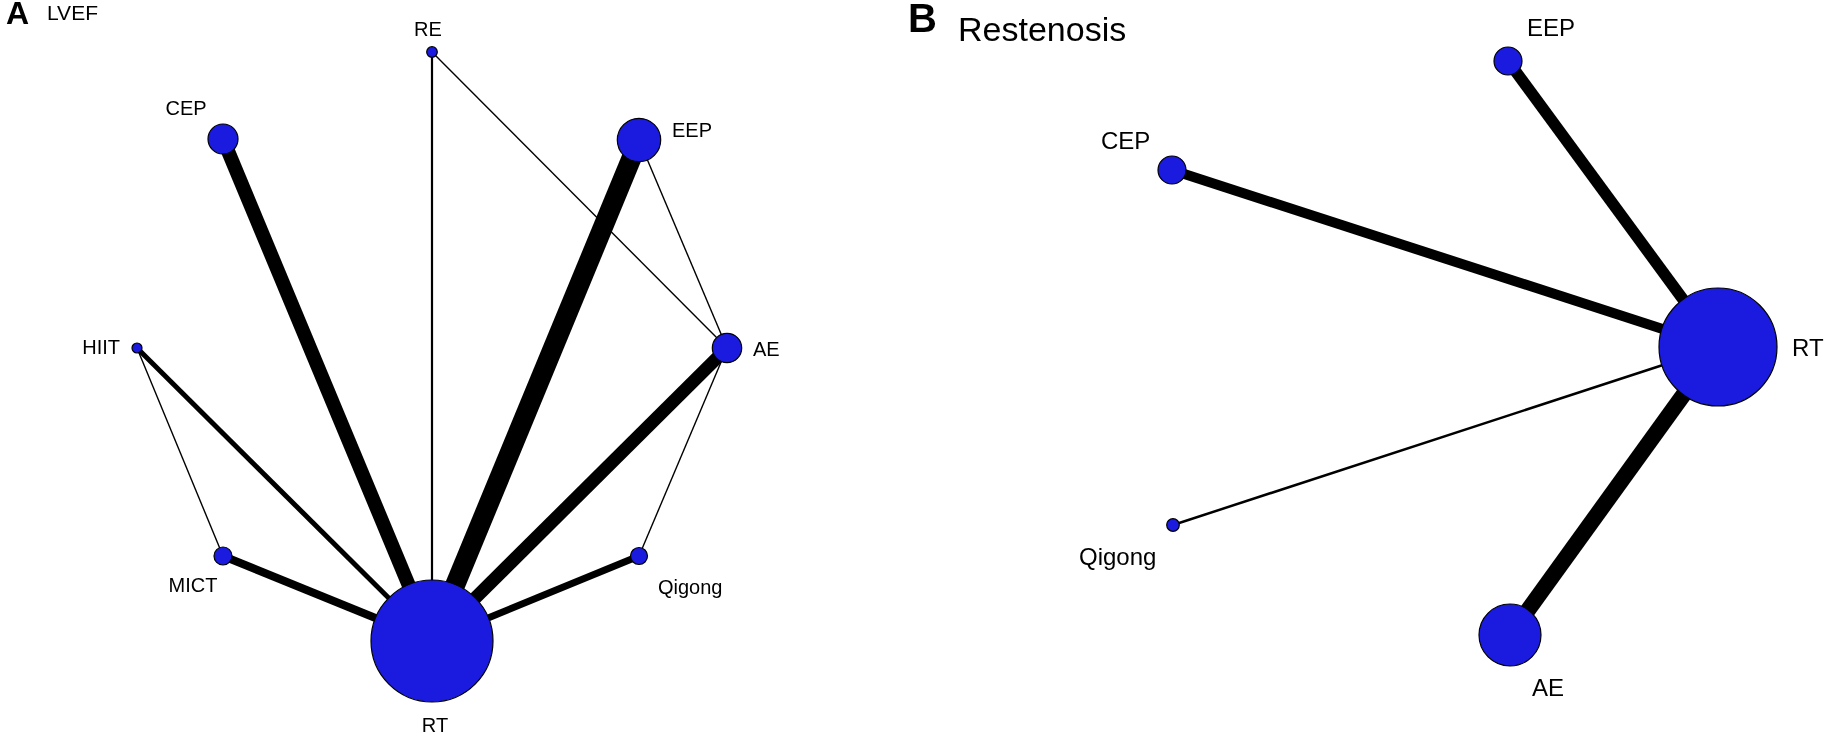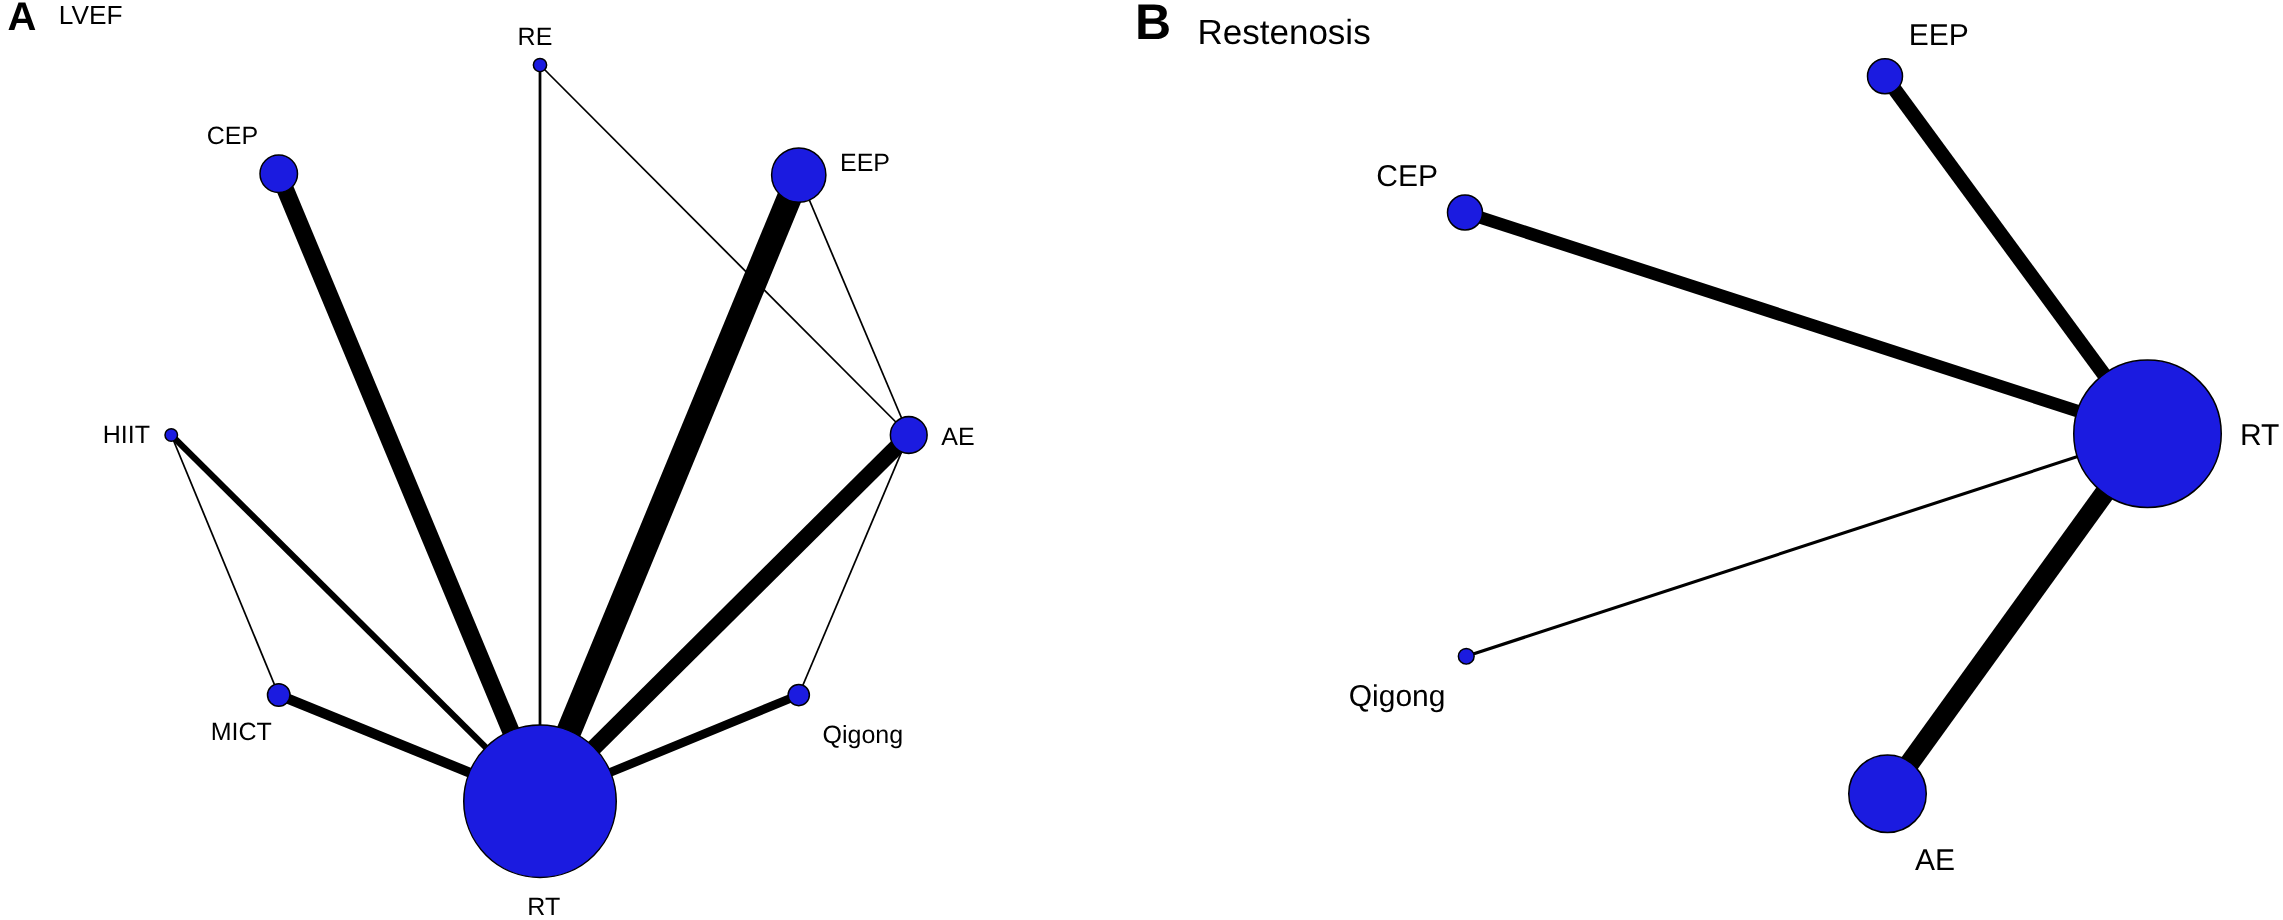--- a/index.html
+++ b/index.html
@@ -30,21 +30,21 @@
   .panel-title {
     position: absolute;
     font-weight: normal;
     color: #000000;
     line-height: 1;
     white-space: nowrap;
   }
   .panel-letter.a { left: 6px;   top: -3px; font-size: 32px; }
   .panel-title.a  { left: 47px;  top: 2px;  font-size: 21px; }
   .panel-letter.b { left: 908px; top: -2px; font-size: 40px; }
-  .panel-title.b  { left: 958px; top: 12px; font-size: 28px; }
+  .panel-title.b  { left: 958px; top: 12px; font-size: 34px; }
 </style>
 </head>
 <body>
 
 <div class="figure">
   <svg id="net-svg" width="1826" height="736" viewBox="0 0 1826 736" xmlns="http://www.w3.org/2000/svg">
       <line x1="432" y1="52" x2="727" y2="348" stroke="#000000" stroke-width="1.4"></line>
       <line x1="639" y1="140" x2="727" y2="348" stroke="#000000" stroke-width="1.4"></line>
       <line x1="137" y1="348" x2="223" y2="556" stroke="#000000" stroke-width="1.4"></line>
       <line x1="727" y1="348" x2="639" y2="556" stroke="#000000" stroke-width="1.4"></line>

